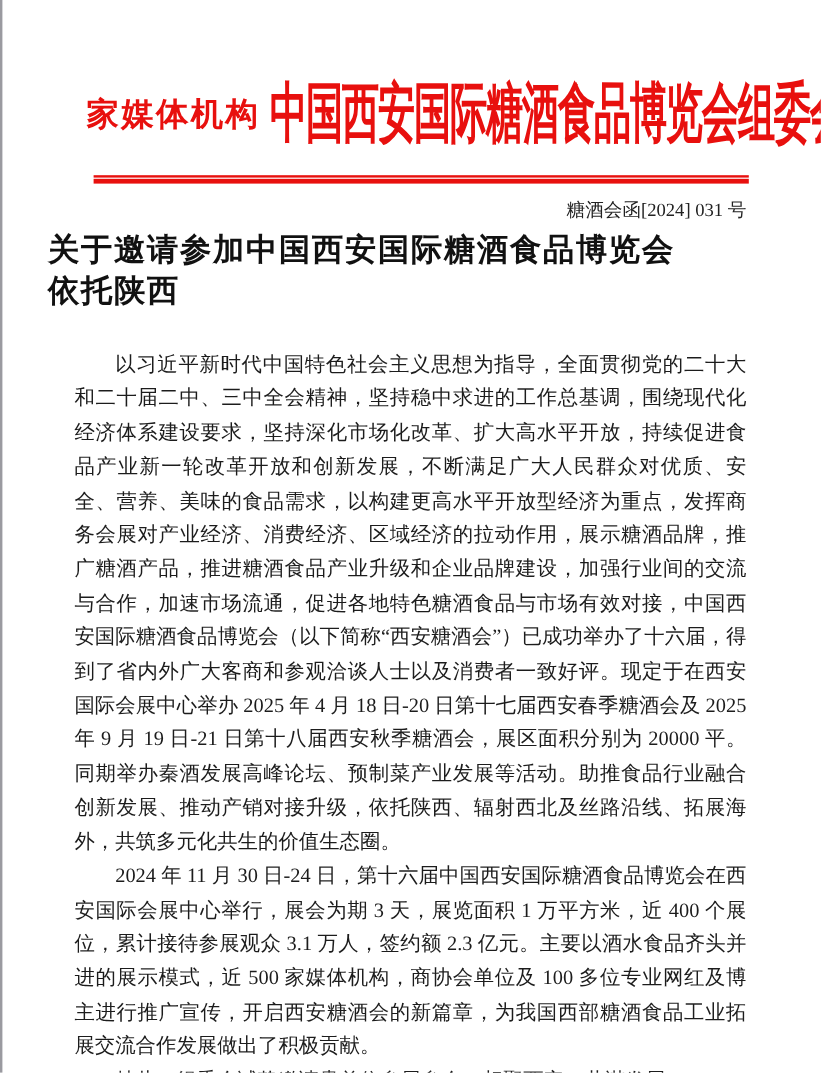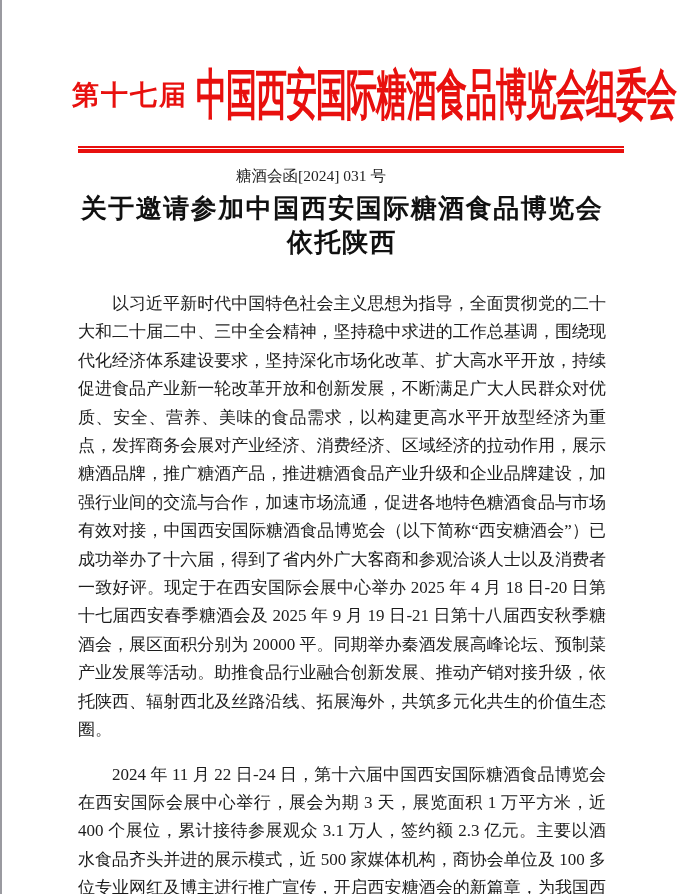--- a/index.html
+++ b/index.html
@@ -50,67 +50,66 @@
   
   .red-rule {
     margin: 12px 60px 0 78px;
     height: 1px;
     border-top: 2px solid var(--accent, #e8100e);
     border-bottom: 4px solid var(--accent, #e8100e);
   }
   
   .ref-number {
     margin: 13px 62px 0 0;
-    text-align: center;
+    text-align: right;
     font-size: 15.5px;
     line-height: 19px;
     color: #222;
   }
   
   .doc-title {
     margin: 7px 40px 0 40px;
-    text-align: center;
     font-weight: bold;
     font-size: 26px;
     line-height: 34px;
     letter-spacing: 1.5px;
     color: #111;
   }
   
   .doc-body {
     margin: 30px 62px 0 62px;
     font-size: 17px;
     line-height: 28.4px;
     text-align: justify;
     text-justify: inter-ideograph;
     color: #1c1c1c;
   }
   .doc-body p {
-    margin: 16px;
+    margin: 0;
     text-indent: 2em;
   }
 </style>
 </head>
 <body>
 
 <div class="scan-edge"></div>
 
 <div class="letterhead">
   <div class="sessions">
-    <span>第十七届</span>
+    <span>家媒体机构</span>
   </div>
   <div class="org-name">中国西安国际糖酒食品博览会组委会</div>
 </div>
 
 <div class="red-rule"></div>
 
 <div class="ref-number">糖酒会函[2024] 031 号</div>
 
 <div class="doc-title">
   <div>关于邀请参加中国西安国际糖酒食品博览会</div>
   <div>依托陕西</div>
 </div>
 
 <div class="doc-body">
   <p>以习近平新时代中国特色社会主义思想为指导，全面贯彻党的二十大和二十届二中、三中全会精神，坚持稳中求进的工作总基调，围绕现代化经济体系建设要求，坚持深化市场化改革、扩大高水平开放，持续促进食品产业新一轮改革开放和创新发展，不断满足广大人民群众对优质、安全、营养、美味的食品需求，以构建更高水平开放型经济为重点，发挥商务会展对产业经济、消费经济、区域经济的拉动作用，展示糖酒品牌，推广糖酒产品，推进糖酒食品产业升级和企业品牌建设，加强行业间的交流与合作，加速市场流通，促进各地特色糖酒食品与市场有效对接，中国西安国际糖酒食品博览会（以下简称“西安糖酒会”）已成功举办了十六届，得到了省内外广大客商和参观洽谈人士以及消费者一致好评。现定于在西安国际会展中心举办 2025 年 4 月 18 日-20 日第十七届西安春季糖酒会及 2025 年 9 月 19 日-21 日第十八届西安秋季糖酒会，展区面积分别为 20000 平。同期举办秦酒发展高峰论坛、预制菜产业发展等活动。助推食品行业融合创新发展、推动产销对接升级，依托陕西、辐射西北及丝路沿线、拓展海外，共筑多元化共生的价值生态圈。</p>
-  <p>2024 年 11 月 22 日-24 日，第十六届中国西安国际糖酒食品博览会在西安国际会展中心举行，展会为期 3 天，展览面积 1 万平方米，近 400 个展位，累计接待参展观众 3.1 万人，签约额 2.3 亿元。主要以酒水食品齐头并进的展示模式，近 500 家媒体机构，商协会单位及 100 多位专业网红及博主进行推广宣传，开启西安糖酒会的新篇章，为我国西部糖酒食品工业拓展交流合作发展做出了积极贡献。</p>
+  <p>2024 年 11 月 30 日-24 日，第十六届中国西安国际糖酒食品博览会在西安国际会展中心举行，展会为期 3 天，展览面积 1 万平方米，近 400 个展位，累计接待参展观众 3.1 万人，签约额 2.3 亿元。主要以酒水食品齐头并进的展示模式，近 500 家媒体机构，商协会单位及 100 多位专业网红及博主进行推广宣传，开启西安糖酒会的新篇章，为我国西部糖酒食品工业拓展交流合作发展做出了积极贡献。</p>
   <p>特此，组委会诚挚邀请贵单位参展参会，相聚西安，共谋发展。</p>
 </div>
 
 </body></html>

